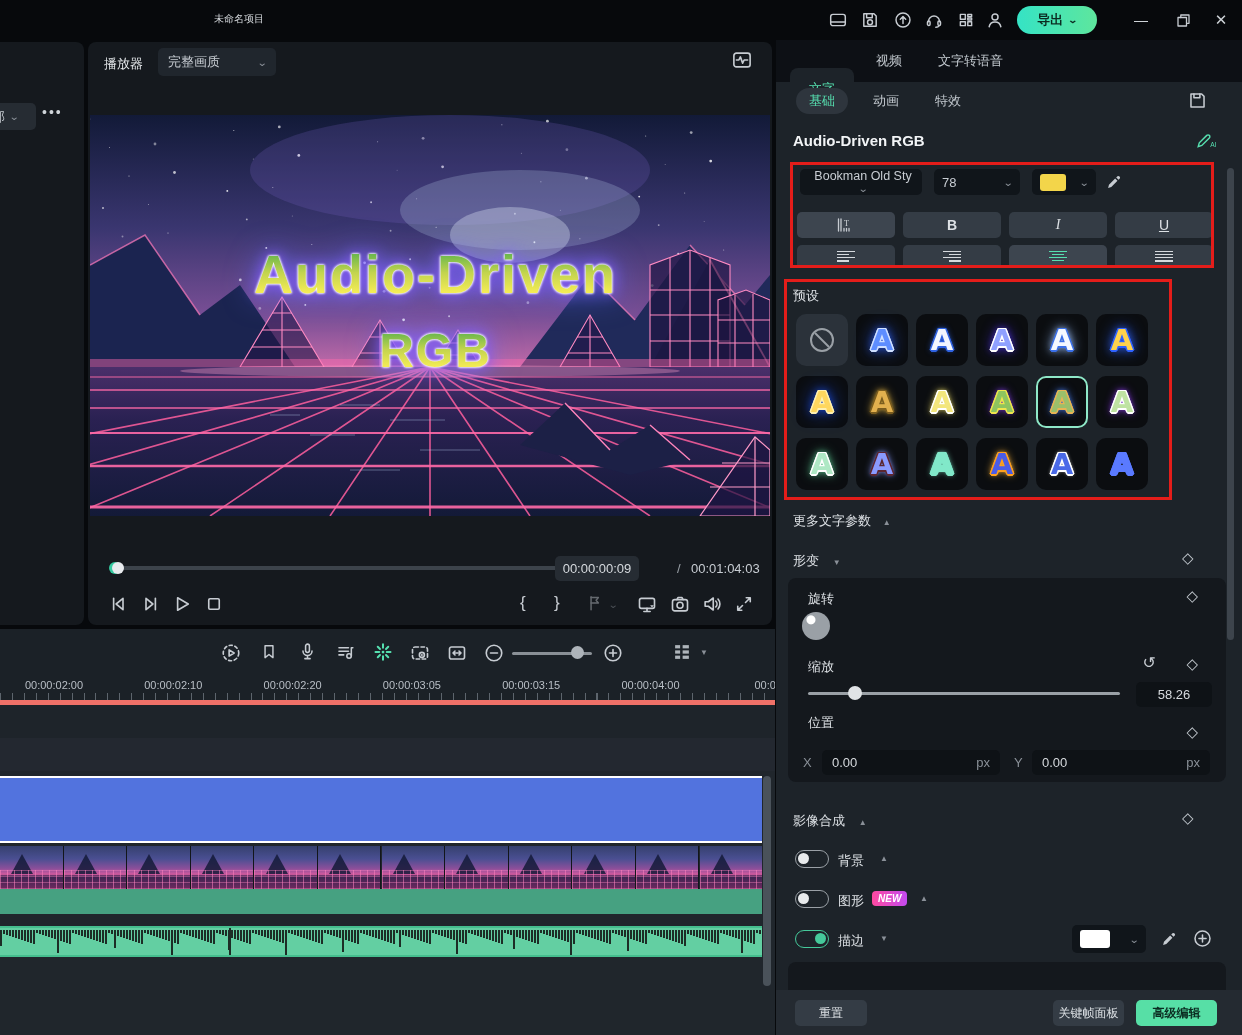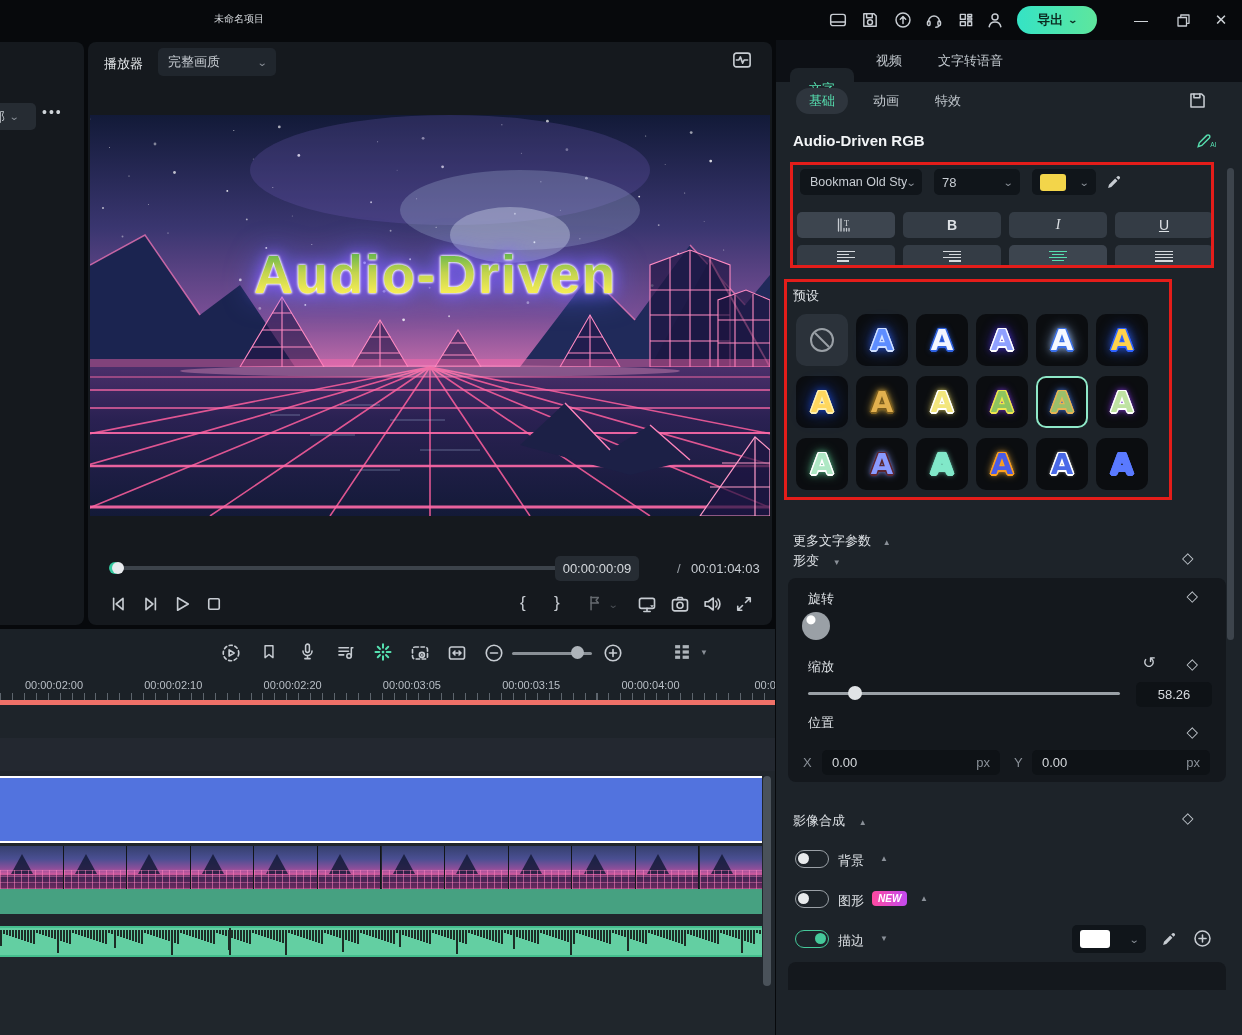--- a/index.html
+++ b/index.html
@@ -286,20 +286,21 @@
           <path d="M610 401 L665 322 L680 335 V401 Z"></path>
             <path d="M620 372 H680 M632 348 H680 M665 322 V401"></path>
         </g>
 
         <g stroke="#b8d0f0" opacity="0.4" stroke-width="1.2">
           <path d="M250 290 h40 M300 305 h55 M220 320 h45 M330 335 h60 M260 355 h50 M180 300 h30"></path>
         </g>
         <ellipse cx="340" cy="256" rx="250" ry="6" fill="#ffa0cc" opacity="0.35"></ellipse>
       </svg>
       <div class="neon" style="top:128px;font-size:54px;">Audio-Driven</div>
+      <div class="neon" style="top:208px;font-size:48px;">RGB</div>
     </div>
 
     <div class="abs" style="left:22px;top:524px;width:453px;height:4px;background:#3c434b;border-radius:2px;"></div>
     <div class="abs" style="left:24px;top:520px;width:12px;height:12px;border-radius:50%;background:#e8ebee;box-shadow:-3px 0 0 #35c9a0;"></div>
     <div class="abs field" style="left:467px;top:514px;width:84px;height:25px;justify-content:center;background:#262c33;">
       <span>00:00:00:09</span>
       </div>
     <div class="abs" style="left:589px;top:519px;color:#9aa0a7;">/</div>
     <div class="abs" style="left:603px;top:519px;color:#c8cdd3;">00:01:04:03</div>
 
@@ -382,21 +383,21 @@
     <div class="abs" style="left:17px;top:92px;font-size:15px;font-weight:bold;color:#f2f4f6;">Audio-Driven RGB</div>
     <span class="ico abs" style="left:420px;top:90px;">
       <svg width="22" height="20" viewBox="0 0 20 16">
           <path d="M2 14 l1-3.4 6.8-6.8 a1.6 1.6 0 0 1 2.3 2.3 L5.3 12.9 z" fill="none" stroke="#56e0b0" stroke-width="1.3"></path>
           <text x="13" y="14.5" font-size="6" fill="#56e0b0" font-family="sans-serif">AI</text>
         </svg>
       </span>
 
     <div class="redbox" style="left:14px;top:122px;width:424px;height:106px;"></div>
 
-    <div class="abs dd dark" style="left:24px;top:129px;width:122px;height:26px;padding:0 6px 0 10px;">
+    <div class="abs dd dark" style="left:24px;top:129px;width:122px;height:26px;padding:0 6px 0 10px;flex-direction:column;">
       <span style="white-space:nowrap;overflow:hidden;font-size:12.5px;">Bookman Old Sty</span>
       <span class="chev">⌄</span>
     </div>
     <div class="abs dd dark" style="left:158px;top:129px;width:86px;height:26px;padding:0 8px;justify-content:space-between;">
       <span>78</span>
       <span class="chev">⌄</span>
     </div>
     <div class="abs dd dark" style="left:256px;top:129px;width:64px;height:26px;padding:0 8px;justify-content:space-between;">
       <span style="width:26px;height:17px;border-radius:3px;background:#f3d54a;"></span>
       <span class="chev">⌄</span>
@@ -506,21 +507,21 @@
           <span class="pletter" style="color: rgb(74, 92, 232); text-shadow: rgb(255, 160, 30) -1.5px 0px 0px, rgb(255, 160, 30) 1.5px 0px 0px, rgb(255, 160, 30) 0px -1.5px 0px, rgb(255, 160, 30) 0px 1.5px 0px, rgb(255, 160, 30) -1px -1px 0px, rgb(255, 160, 30) 1px 1px 0px, rgb(255, 160, 30) -1px 1px 0px, rgb(255, 160, 30) 1px -1px 0px, rgb(255, 182, 62) 0px 0px 4px, rgb(255, 182, 62) 0px 0px 8px;">A</span>
         </div>
         <div class="pcell">
           <span class="pletter" style="color: rgb(74, 106, 232); text-shadow: rgb(255, 255, 255) -1.5px 0px 0px, rgb(255, 255, 255) 1.5px 0px 0px, rgb(255, 255, 255) 0px -1.5px 0px, rgb(255, 255, 255) 0px 1.5px 0px, rgb(255, 255, 255) -1px -1px 0px, rgb(255, 255, 255) 1px 1px 0px, rgb(255, 255, 255) -1px 1px 0px, rgb(255, 255, 255) 1px -1px 0px, rgb(255, 255, 255) 0px 0px 2px, rgb(255, 255, 255) 0px 0px 4px;">A</span>
         </div>
         <div class="pcell">
           <span class="pletter" style="color: rgb(90, 122, 255); text-shadow: rgb(90, 122, 255) -1.5px 0px 0px, rgb(90, 122, 255) 1.5px 0px 0px, rgb(90, 122, 255) 0px -1.5px 0px, rgb(90, 122, 255) 0px 1.5px 0px, rgb(90, 122, 255) -1px -1px 0px, rgb(90, 122, 255) 1px 1px 0px, rgb(90, 122, 255) -1px 1px 0px, rgb(90, 122, 255) 1px -1px 0px;">A</span>
         </div>
       </div>
 
-    <div class="abs" style="left:17px;top:492px;color:#dde1e5;cursor:pointer;">
+    <div class="abs" style="left:17px;top:472px;color:#dde1e5;cursor:pointer;">
       <span>更多文字参数</span>
       <span class="tri" style="margin-left:8px;">▲</span></div>
 
     <div class="abs" style="left:17px;top:512px;color:#dde1e5;cursor:pointer;">
       <span>形变</span>
       <span class="tri" style="margin-left:10px;">▼</span></div>
     <span class="abs dmd" style="left:406px;top:509px;">◇</span>
 
     <div class="card" style="top:538px;height:204px;">
       <div class="abs" style="left:20px;top:12px;color:#dde1e5;">旋转</div>
@@ -584,20 +585,25 @@
       </span>
     <span class="ico abs" style="left:417px;top:889px;">
       <svg width="19" height="19" viewBox="0 0 16 16">
           <circle class="st" cx="8" cy="8" r="6.3"></circle>
           <path class="st" d="M8 5 V11 M5 8 H11"></path>
         </svg>
       </span>
 
     <div class="card" style="top:922px;height:28px;border-radius:8px 8px 0 0;"></div>
 
+    <div class="abs" style="left:0;top:950px;width:466px;height:45px;background:#242a31;">
+      <div class="fbtn" style="left:19px;top:10px;width:72px;">重置</div>
+      <div class="fbtn" style="left:277px;top:10px;width:71px;">关键帧面板</div>
+      <div class="fbtn accent" style="left:360px;top:10px;width:81px;">高级编辑</div>
+    </div>
 
     <div class="abs" style="left:451px;top:128px;width:7px;height:472px;border-radius:4px;background:#3d444c;"></div>
   </div>
 
   <div class="abs" style="left:0;top:629px;width:775px;height:406px;background:#1b2127;">
 
     <span class="ico abs" style="left:221px;top:14px;">
       <svg width="20" height="20" viewBox="0 0 16 16">
           <circle class="st" cx="8" cy="8" r="6.2" stroke-dasharray="2.4 2.2"></circle>
           <path class="st" d="M6.5 5.5 L10.5 8 L6.5 10.5 Z"></path>

